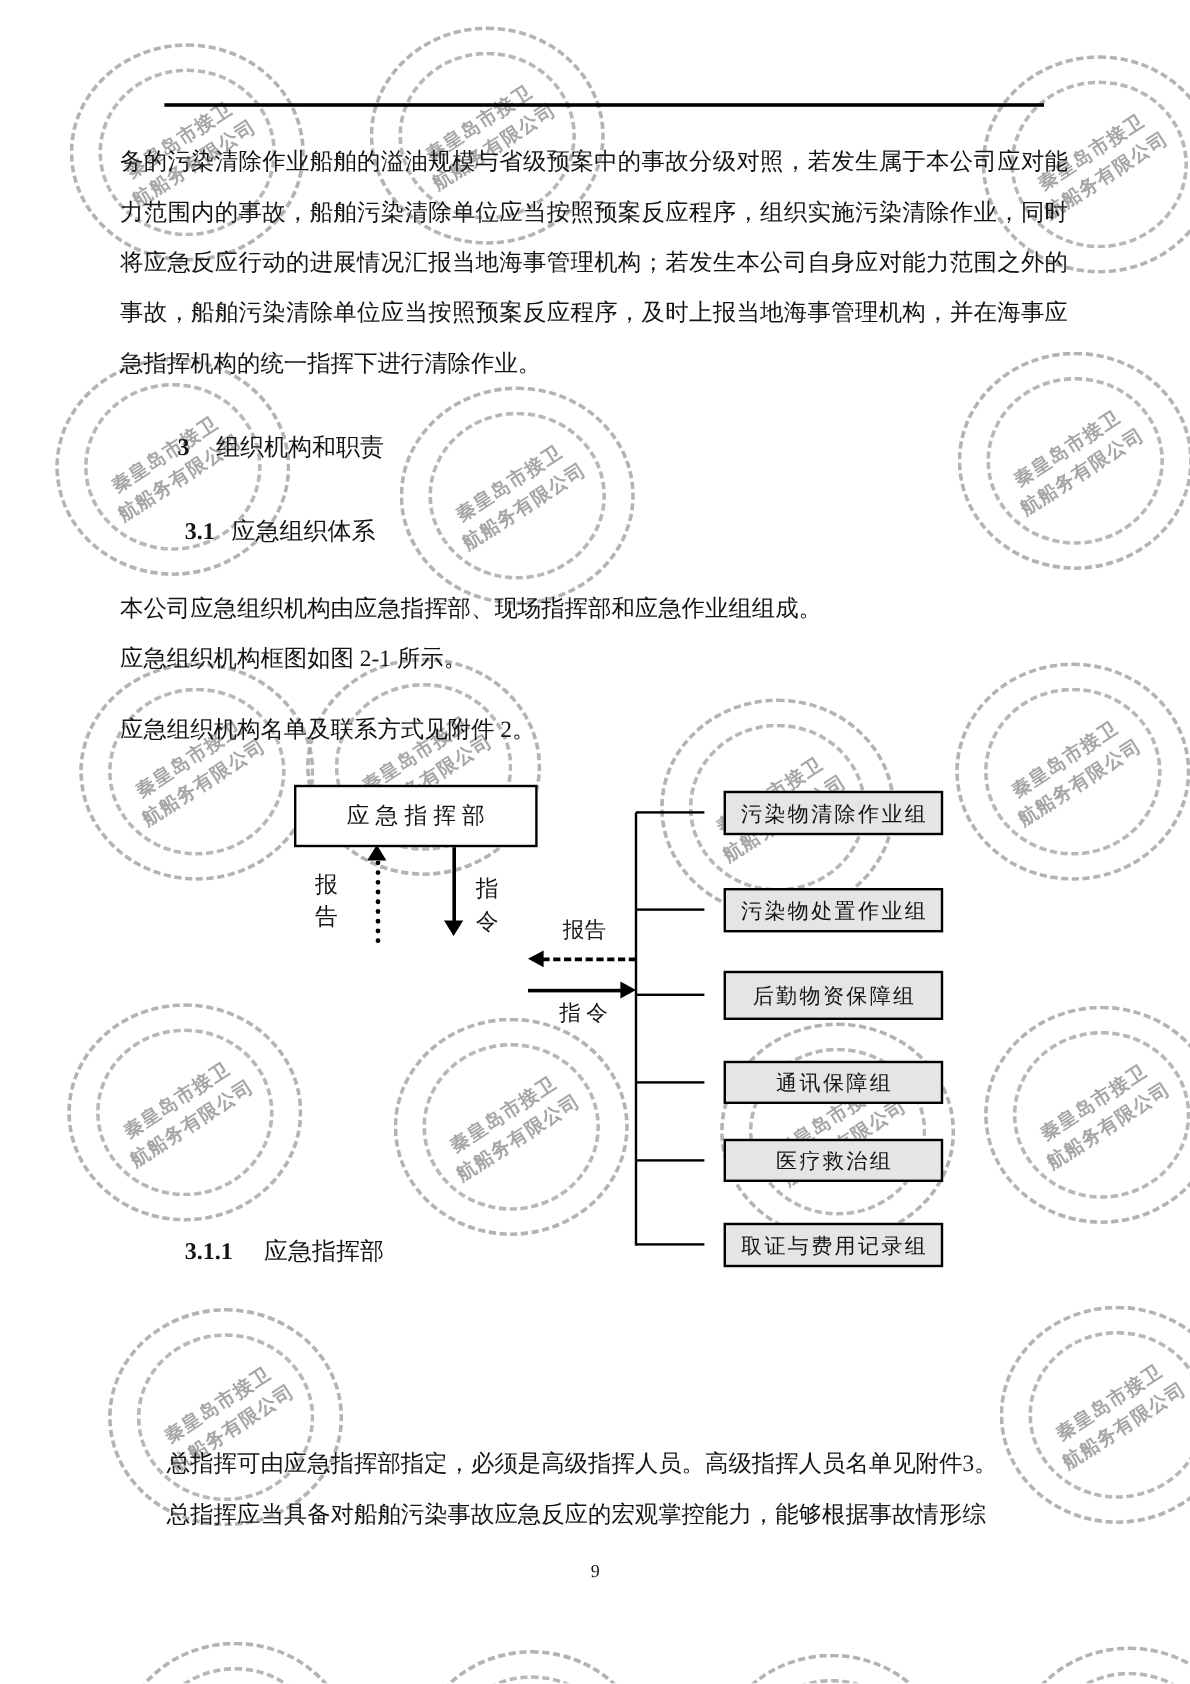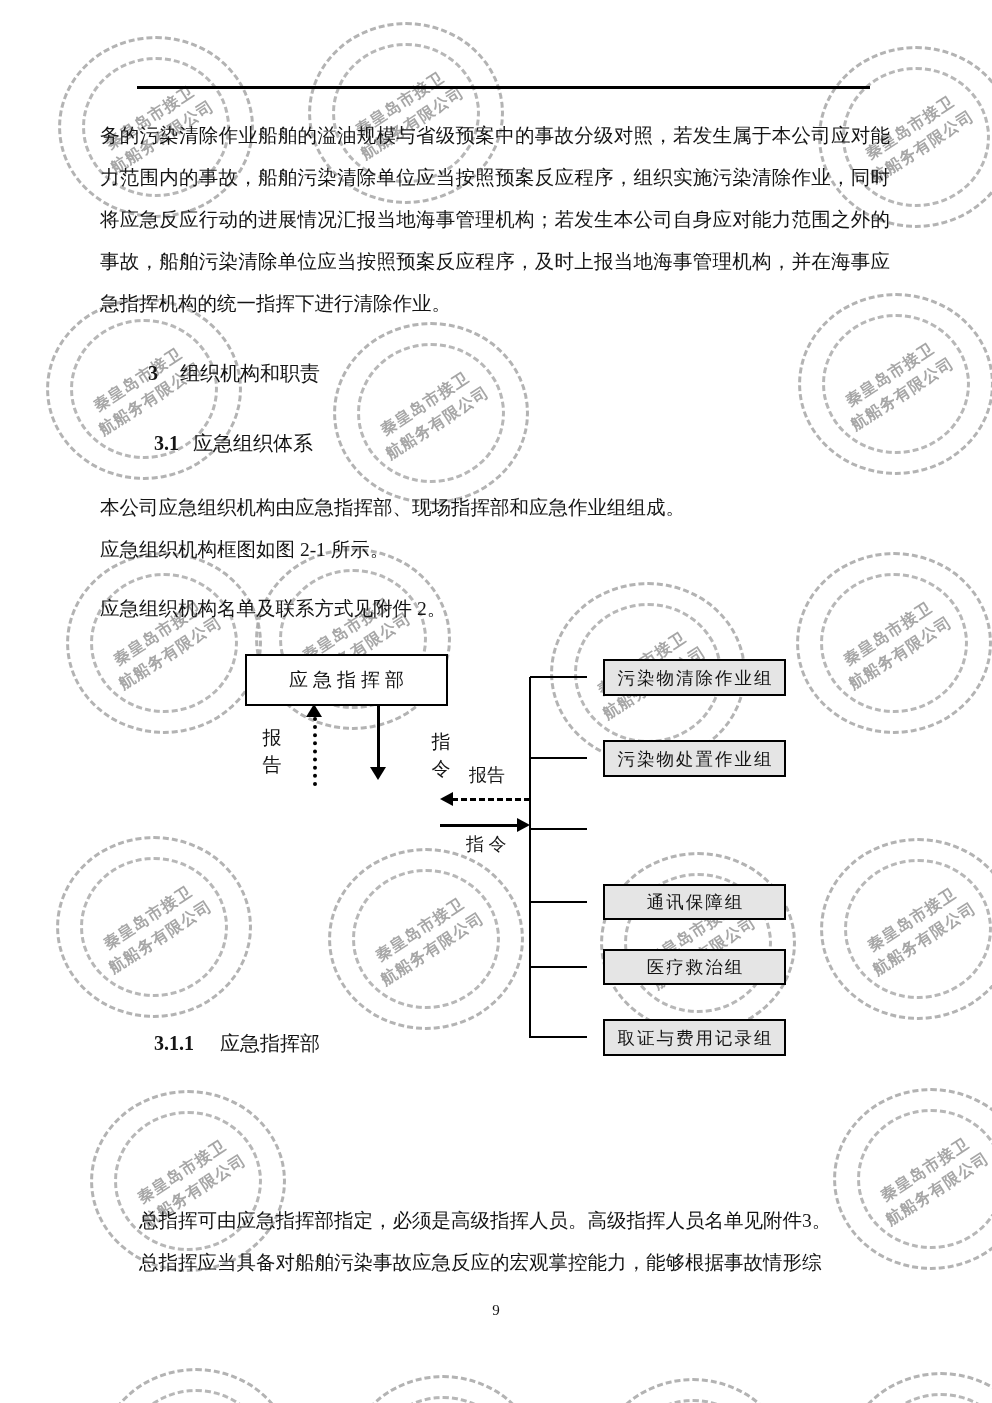--- a/index.html
+++ b/index.html
@@ -231,41 +231,42 @@
 
     <div class="dbox" style="left:245px; top:654px; width:203px; height:52px;">应急指挥部</div>
 
     <div class="seg vline-dotted" style="left:313px; top:717px; height:69px;"></div>
     <div class="tri up" style="left:306px; top:704px;"></div>
 
     <div class="seg vline-solid" style="left:377px; top:706px; height:62px;"></div>
     <div class="tri down" style="left:370px; top:767px;"></div>
 
     <div class="vlabel" style="left:261px; top:724px;">报告</div>
-    <div class="vlabel" style="left:395px; top:728px;margin-left:35px;">指令</div>
+    <div class="vlabel" style="left:395px; top:728px;">指令</div>
 
     <div class="seg hline-dashed" style="left:452px; top:798px; width:78px;"></div>
     <div class="tri left" style="left:440px; top:792px;"></div>
 
     <div class="seg hline-solid" style="left:440px; top:824px; width:78px;"></div>
     <div class="tri right" style="left:517px; top:818px;"></div>
 
     <div class="hlabel" style="left:469px; top:763px;">报告</div>
     <div class="hlabel" style="left:466px; top:832px;">指 令</div>
 
     <div class="seg vline-thin" style="left:529px; top:677px; height:361px;"></div>
     <div class="seg hline-thin" style="left:530px; top:676px; width:57px;"></div>
     <div class="seg hline-thin" style="left:530px; top:757px; width:57px;"></div>
     <div class="seg hline-thin" style="left:530px; top:828px; width:57px;"></div>
     <div class="seg hline-thin" style="left:530px; top:901px; width:57px;"></div>
     <div class="seg hline-thin" style="left:530px; top:966px; width:57px;"></div>
     <div class="seg hline-thin" style="left:530px; top:1036px; width:57px;"></div>
 
     <div class="gbox" style="top:659px; height:37px;">污染物清除作业组</div>
     <div class="gbox" style="top:740px; height:37px;">污染物处置作业组</div>
+    <div class="gbox" style="top:809px; height:41px;">后勤物资保障组</div>
     <div class="gbox" style="top:884px; height:36px;">通讯保障组</div>
     <div class="gbox" style="top:949px; height:36px;">医疗救治组</div>
     <div class="gbox" style="top:1019px; height:37px;">取证与费用记录组</div>
 
     <div class="h3" style="left:133px; top:1022px;">
       <span class="num" style="margin-right:26px;">3.1.1</span><span>应急指挥部</span>
     </div>
 
     <div class="para indent" style="top:1200px;">总指挥可由应急指挥部指定，必须是高级指挥人员。高级指挥人员名单见附件3。</div>
     <div class="para indent" style="top:1242px;">总指挥应当具备对船舶污染事故应急反应的宏观掌控能力，能够根据事故情形综</div>

